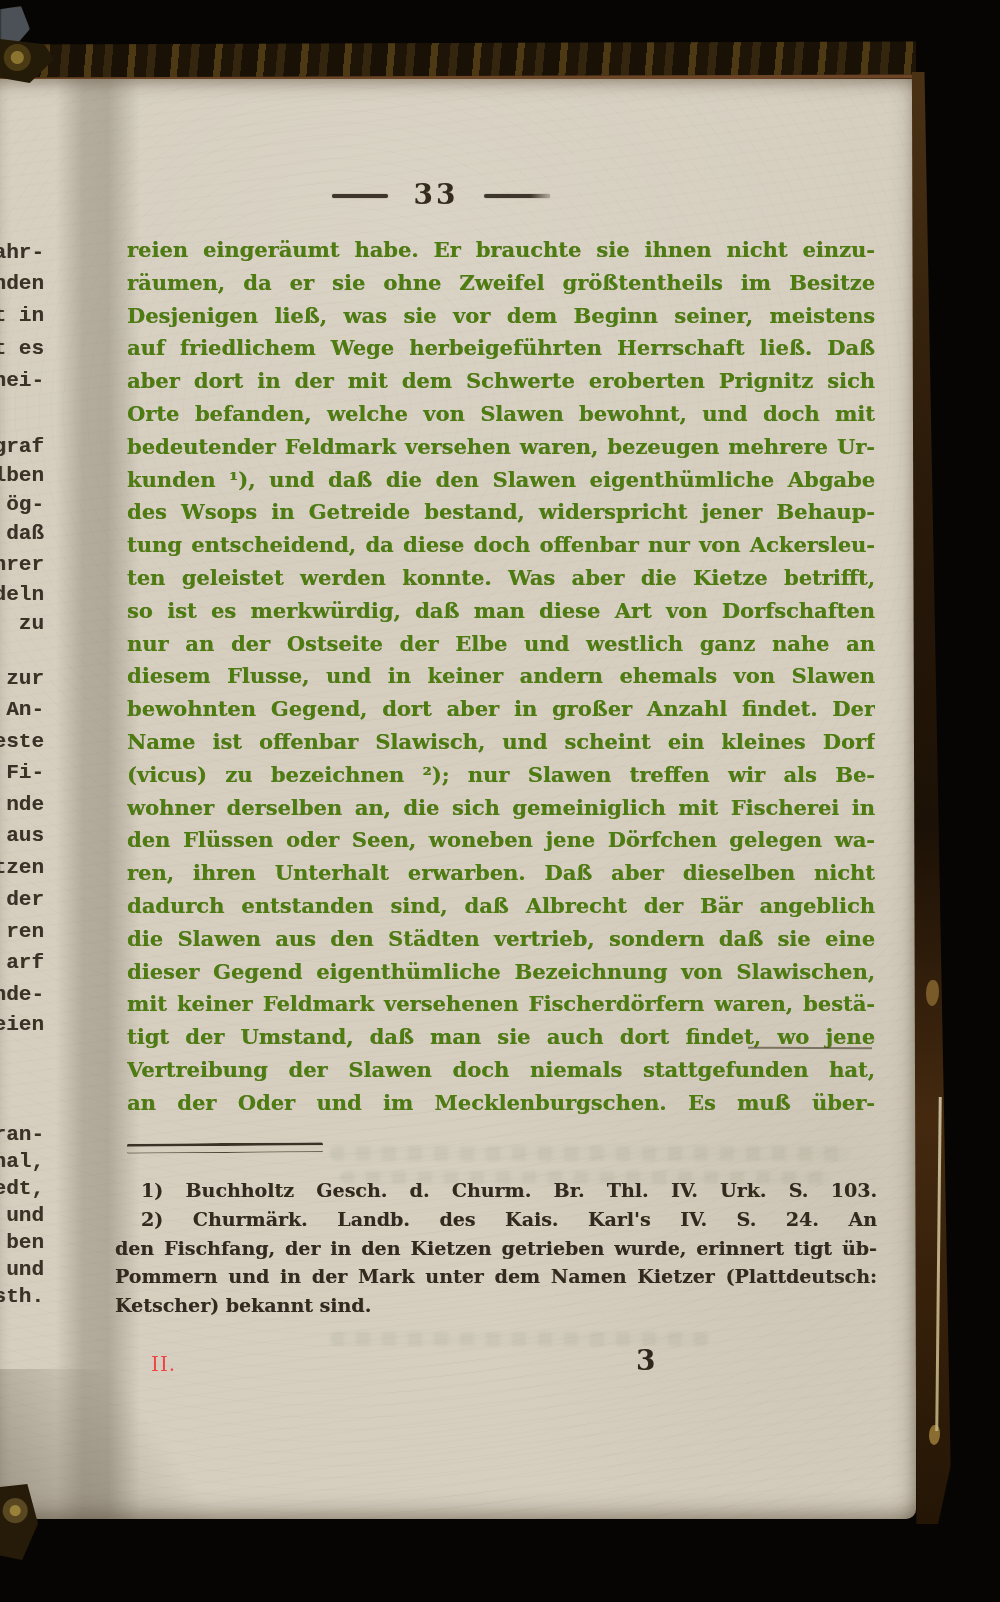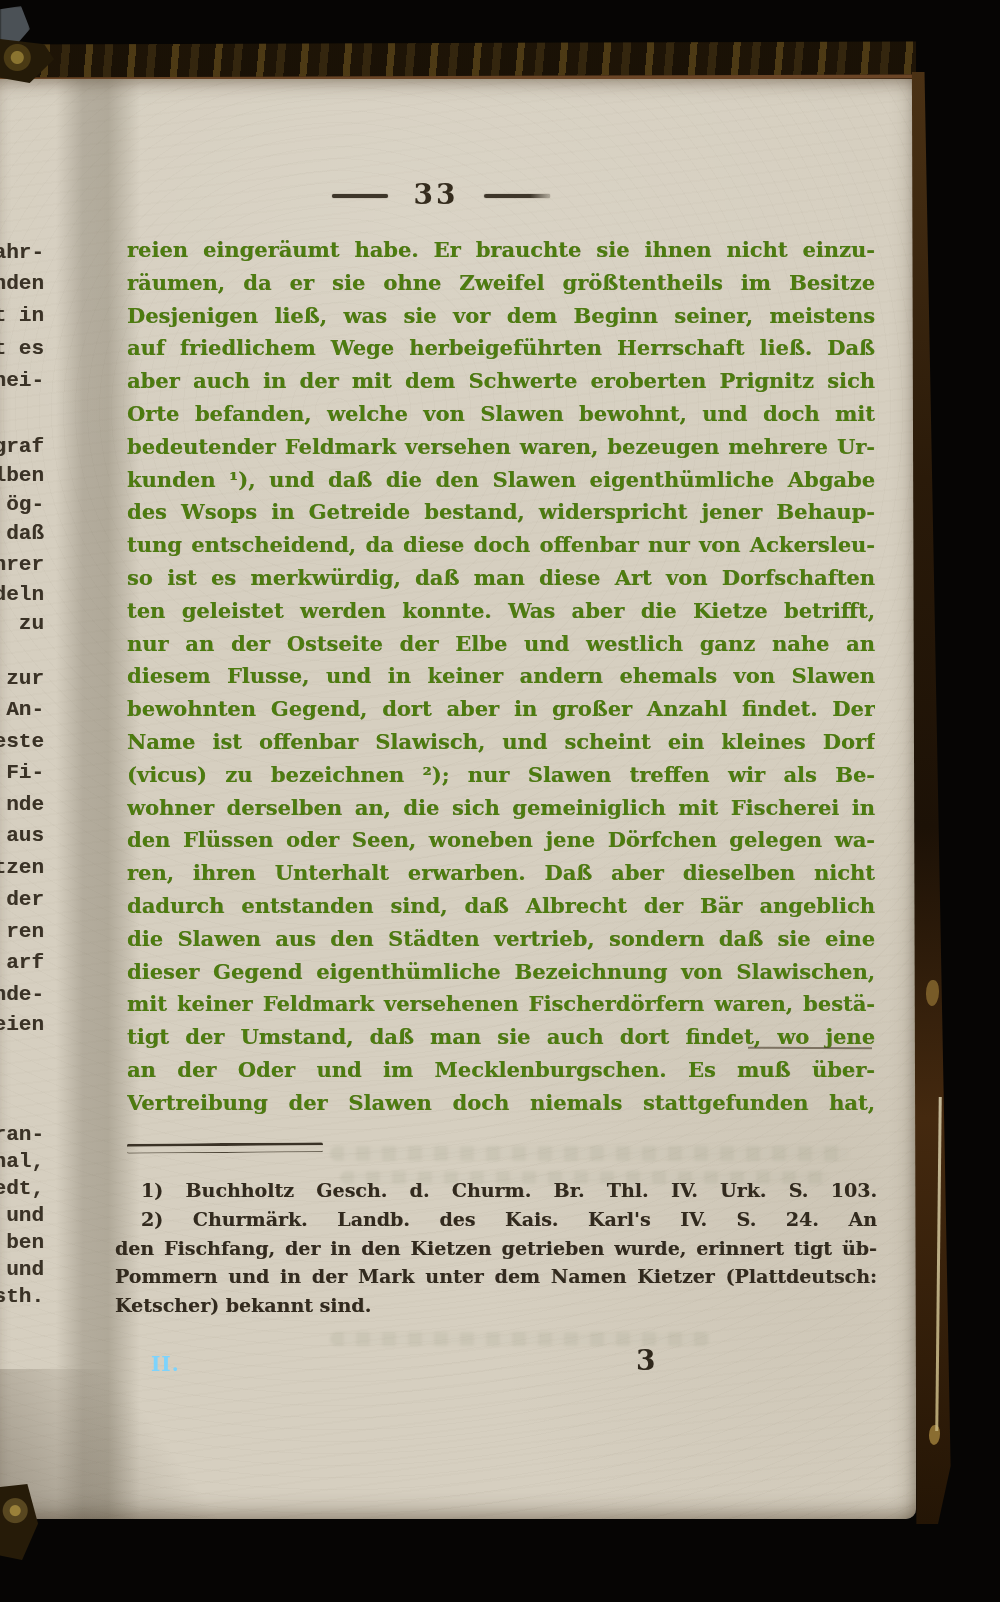--- a/index.html
+++ b/index.html
@@ -111,22 +111,22 @@
   }
   .footnotes{
     position:absolute;left:115px;top:1176px;width:762px;
     font-size:19px;font-weight:700;line-height:28.8px;color:#322a1e;
     text-shadow:.3px .3px .4px rgba(50,42,30,.4);
   }
   .fnline{text-align:justify;text-align-last:justify;height:28.8px;overflow:hidden;}
   .fnline.indent{text-indent:26px;}
   .fnline.end{text-align-last:left;}
 
-  .sig-vol{position:absolute;left:151px;top:1352px;font-size:20px;font-weight:700;
-    color:#7dd3fc;letter-spacing:1px;}
+  .sig-vol{position:absolute;left:151px;top:1352px;font-size:20px;font-weight:400;
+    color:#ef4444;letter-spacing:1px;}
   .sig-sheet{position:absolute;left:636px;top:1344px;font-size:28px;font-weight:700;color:#30281c;}
 
   
   .bleed{position:absolute;border-radius:7px;filter:blur(1.5px);opacity:.5;
     background:repeating-linear-gradient(90deg, rgba(105,115,85,.20) 0 14px, rgba(105,115,85,.04) 14px 26px);}
   .bleed.b1{left:330px;top:1146px;width:520px;height:15px;}
   .bleed.b2{left:340px;top:1171px;width:490px;height:13px;}
   .bleed.b3{left:330px;top:1332px;width:380px;height:14px;}
 </style>
 </head>
@@ -224,36 +224,36 @@
   <div class="body-text">
 
       <div class="bline">reien eingeräumt habe. Er brauchte sie ihnen nicht einzu-</div>
 
       <div class="bline">räumen, da er sie ohne Zweifel größtentheils im Besitze</div>
 
       <div class="bline">Desjenigen ließ, was sie vor dem Beginn seiner, meistens</div>
 
       <div class="bline">auf friedlichem Wege herbeigeführten Herrschaft ließ. Daß</div>
 
-      <div class="bline">aber auch in der mit dem Schwerte eroberten Prignitz sich</div>
+      <div class="bline">aber dort in der mit dem Schwerte eroberten Prignitz sich</div>
 
       <div class="bline">Orte befanden, welche von Slawen bewohnt, und doch mit</div>
 
       <div class="bline">bedeutender Feldmark versehen waren, bezeugen mehrere Ur-</div>
 
       <div class="bline">kunden ¹), und daß die den Slawen eigenthümliche Abgabe</div>
 
       <div class="bline">des Wsops in Getreide bestand, widerspricht jener Behaup-</div>
 
       <div class="bline">tung entscheidend, da diese doch offenbar nur von Ackersleu-</div>
 
+      <div class="bline">ten geleistet werden konnte. Was aber die Kietze betrifft,</div>
+
       <div class="bline">so ist es merkwürdig, daß man diese Art von Dorfschaften</div>
 
-      <div class="bline">ten geleistet werden konnte. Was aber die Kietze betrifft,</div>
-
       <div class="bline">nur an der Ostseite der Elbe und westlich ganz nahe an</div>
 
       <div class="bline">diesem Flusse, und in keiner andern ehemals von Slawen</div>
 
       <div class="bline">bewohnten Gegend, dort aber in großer Anzahl findet. Der</div>
 
       <div class="bline">Name ist offenbar Slawisch, und scheint ein kleines Dorf</div>
 
       <div class="bline">(vicus) zu bezeichnen ²); nur Slawen treffen wir als Be-</div>
 
@@ -266,23 +266,23 @@
       <div class="bline">dadurch entstanden sind, daß Albrecht der Bär angeblich</div>
 
       <div class="bline">die Slawen aus den Städten vertrieb, sondern daß sie eine</div>
 
       <div class="bline">dieser Gegend eigenthümliche Bezeichnung von Slawischen,</div>
 
       <div class="bline">mit keiner Feldmark versehenen Fischerdörfern waren, bestä-</div>
 
       <div class="bline">tigt der Umstand, daß man sie auch dort findet, wo jene</div>
 
+      <div class="bline">Vertreibung der Slawen doch niemals stattgefunden hat,</div>
+
       <div class="bline">an der Oder und im Mecklenburgschen. Es muß über-</div>
-
-      <div class="bline">Vertreibung der Slawen doch niemals stattgefunden hat,</div>
     </div>
 
   <div class="underline-mark"></div>
 
   <div class="bleed b1"></div>
   <div class="bleed b2"></div>
   <div class="bleed b3"></div>
 
   <div class="fn-sep"></div>
 

